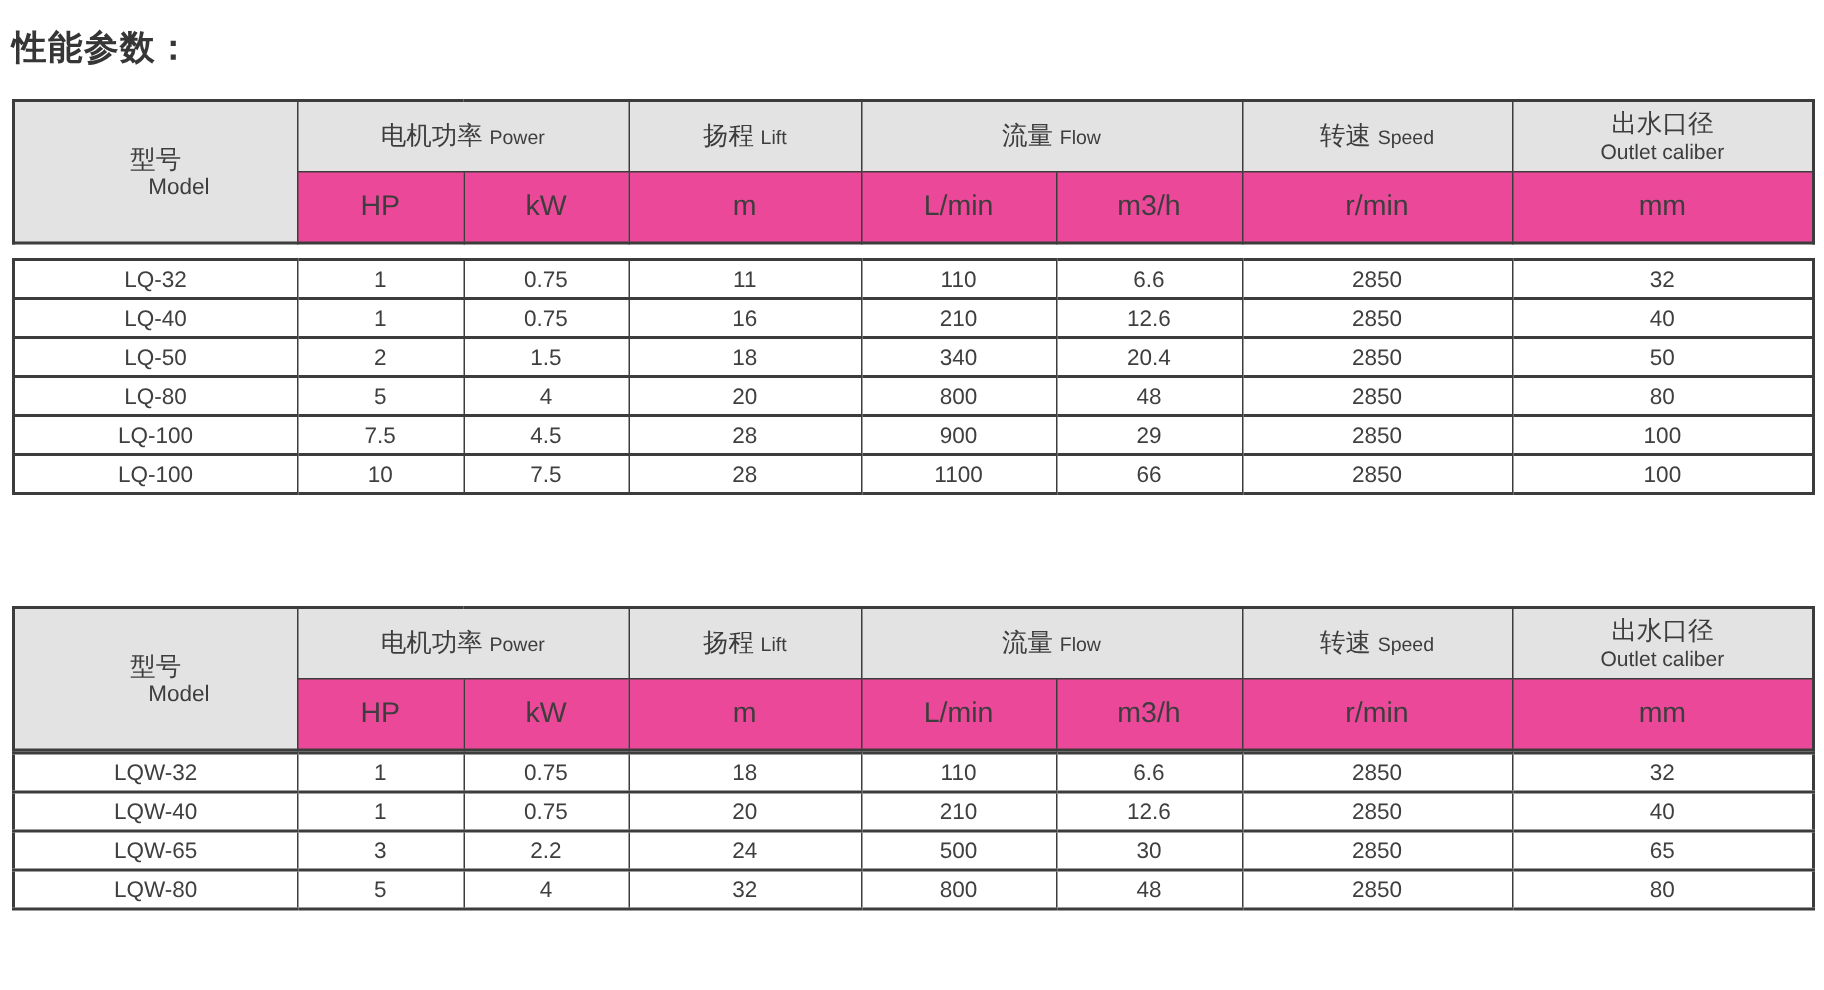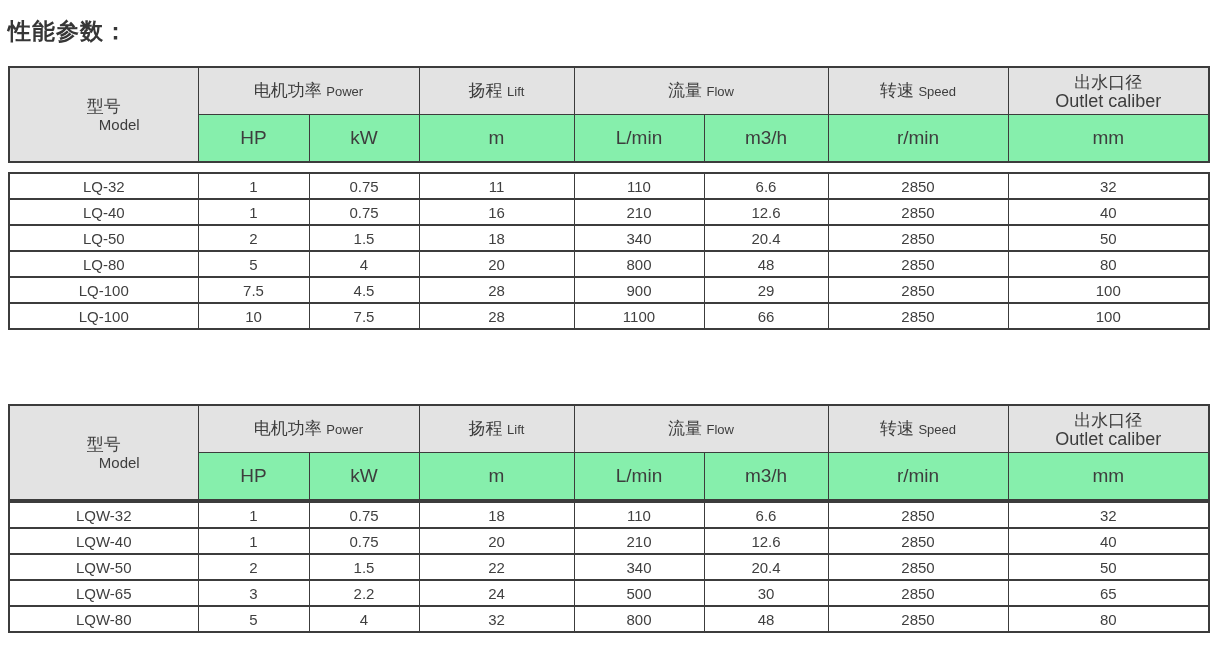--- a/index.html
+++ b/index.html
@@ -23,27 +23,27 @@
 
   
   table.hdr { border: 2px solid #3c3c3c; }
   table.hdr td {
     border: 1px solid #3c3c3c;
     text-align: center; vertical-align: middle;
     padding: 0;
   }
   td.gray { background: #e3e3e3; }
   tr.hrow1 td { height: 47px; }
-  tr.hrow2 td { height: 48px; background: #86efac; font-size: 19px; }
+  tr.hrow2 td { height: 48px; background: #ec4899; font-size: 19px; }
   .zh { font-size: 17px; }
   .en { font-size: 13px; }
   .stack .zh { display: block; line-height: 20px; }
   .stack .en { display: block; line-height: 16px; }
   td.model-hd .en { font-size: 15px; margin-left: 31px; }
-  td.outlet-hd .en { font-size: 18px; }
+  td.outlet-hd .en { font-size: 14px; }
 
   
   table.bdy { border: 2px solid #3c3c3c; margin-top: 9px; }
   .wrap-2 table.bdy { margin-top: 0; }
   table.bdy td {
     border: 1px solid #3c3c3c;
     border-top-width: 2px; border-bottom-width: 2px;
     height: 26px; text-align: center; vertical-align: middle;
     font-size: 15px; color: #3f3f3f; padding: 0;
   }
@@ -255,30 +255,20 @@
           <td>LQW-40</td>
           <td>1</td>
           <td>0.75</td>
           <td>20</td>
           <td>210</td>
           <td>12.6</td>
           <td>2850</td>
           <td>40</td>
         </tr>
         <tr>
-          <td>LQW-50</td>
-          <td>2</td>
-          <td>1.5</td>
-          <td>22</td>
-          <td>340</td>
-          <td>20.4</td>
-          <td>2850</td>
-          <td>50</td>
-        </tr>
-        <tr>
           <td>LQW-65</td>
           <td>3</td>
           <td>2.2</td>
           <td>24</td>
           <td>500</td>
           <td>30</td>
           <td>2850</td>
           <td>65</td>
         </tr>
         <tr>

